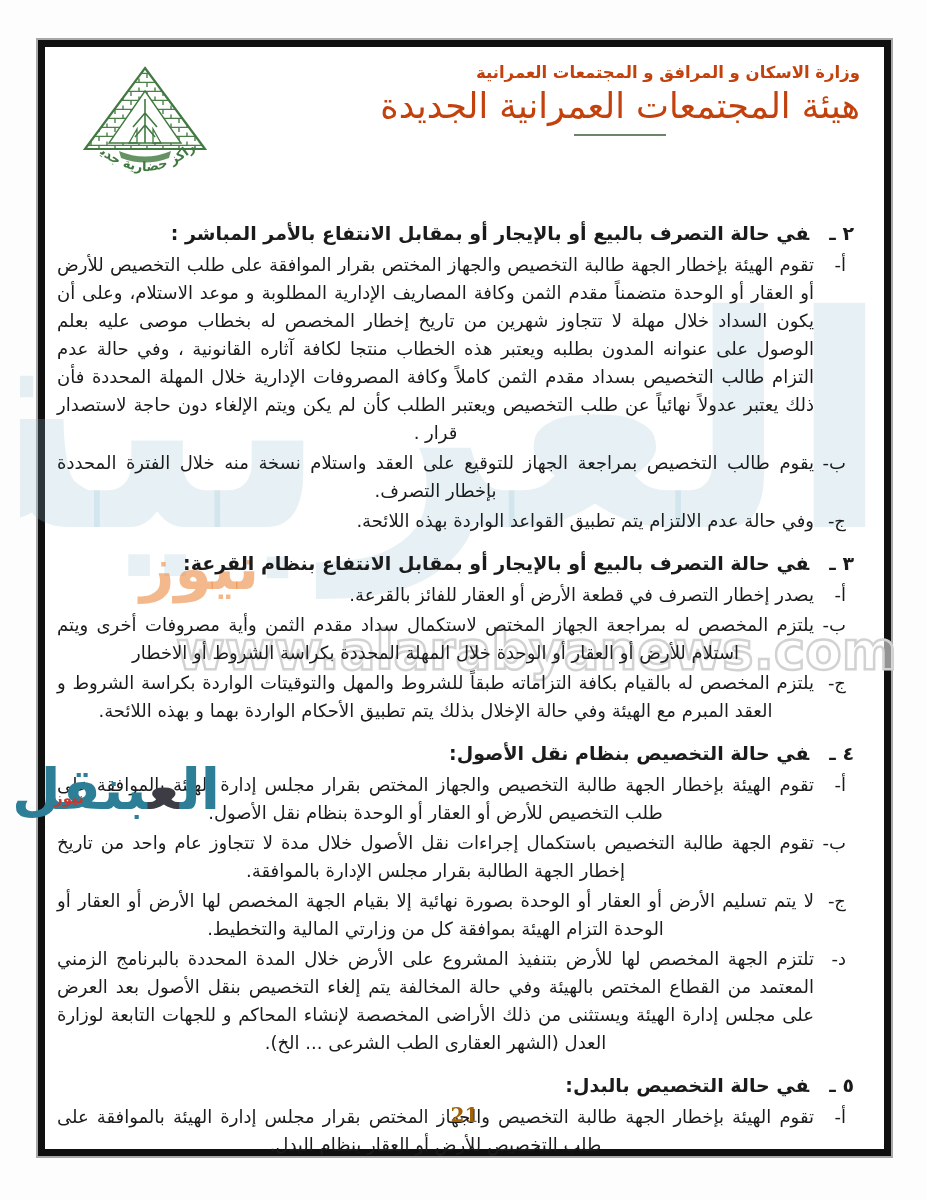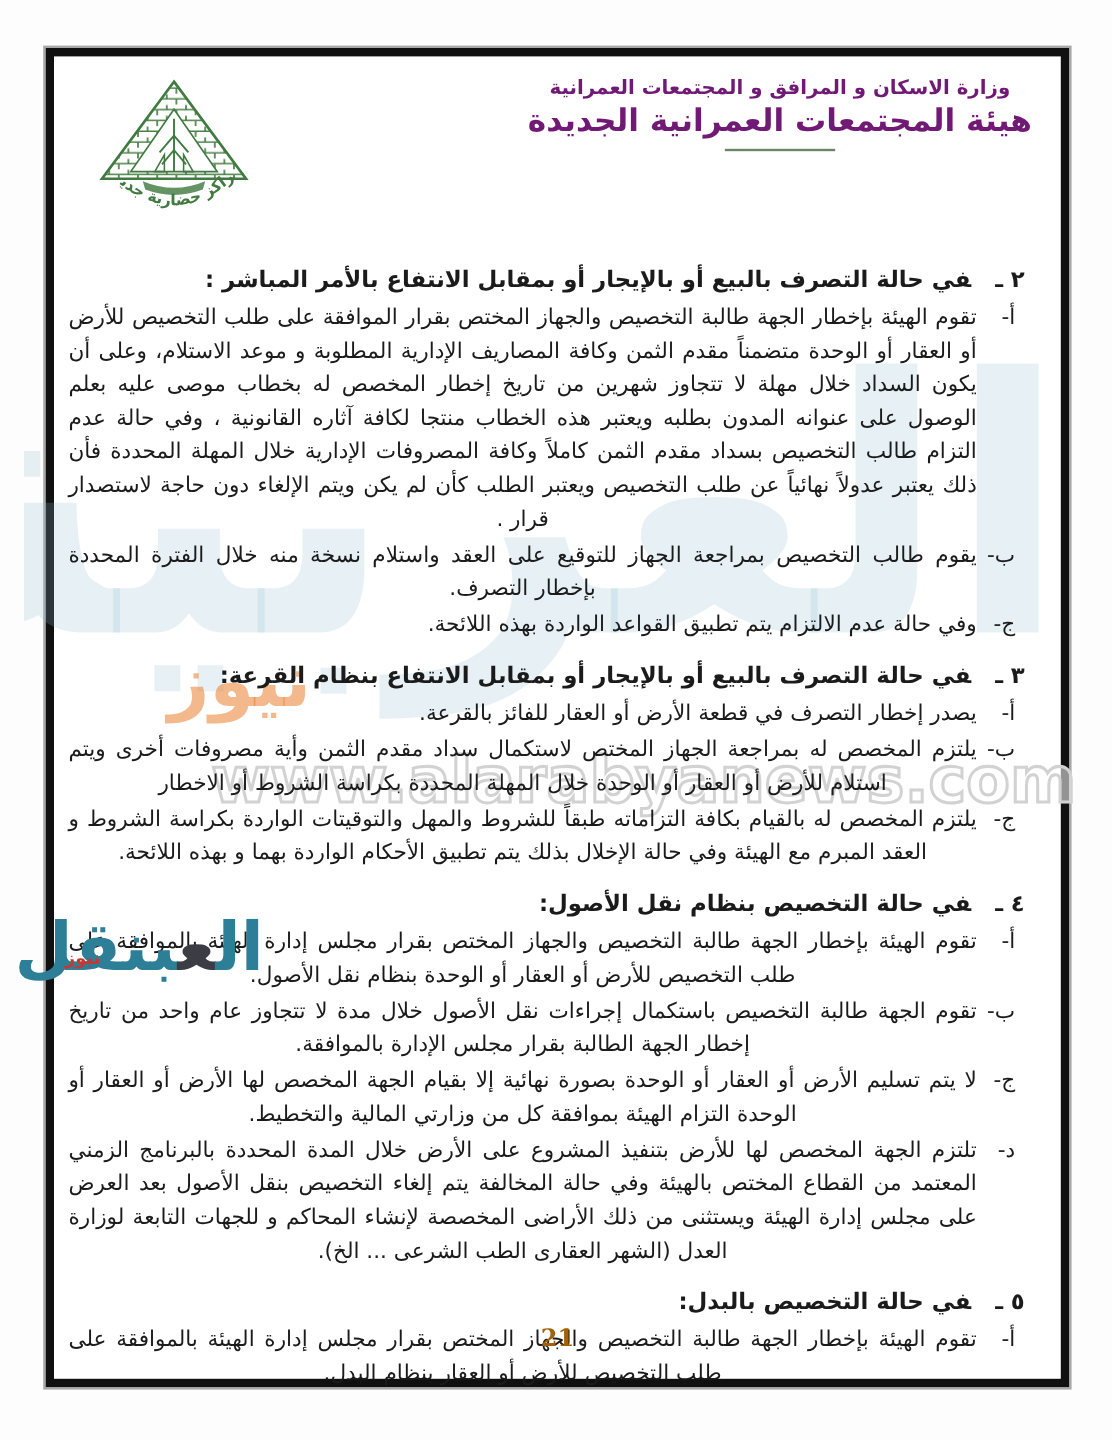--- a/index.html
+++ b/index.html
@@ -14,25 +14,25 @@
     border:2px solid #a8a8a8;background:#fff;box-sizing:border-box;
   }
   .sheet{
     position:absolute;inset:0;border:7px solid #101010;box-sizing:border-box;
     background:#fff;
   }
   
   .header{position:relative;height:152px;}
   .logo-wrap{position:absolute;left:34px;top:18px;width:132px;height:122px;}
   .header-green{
-    position:absolute;right:24px;top:16px;text-align:center;
-    color:#701a75;direction:rtl;
+    position:absolute;right:24px;top:16px;text-align:right;
+    color:#c2410c;direction:rtl;
   }
   .ministry-line{font-size:16.5px;font-weight:bold;letter-spacing:0;}
-  .authority-line{font-size:26px;font-weight:bold;margin-top:4px;}
+  .authority-line{font-size:35px;font-weight:normal;margin-top:4px;}
   .header-rule{width:92px;height:2px;background:#6b8568;margin:8px auto 0;}
   
   .content{
     position:relative;z-index:2;direction:rtl;
     padding:6px 24px 0 12px;color:#1b1b1b;
     font-size:18px;line-height:28px;
   }
   .section{margin:0;}
   .section-heading{
     font-weight:bold;font-size:19px;line-height:30px;

